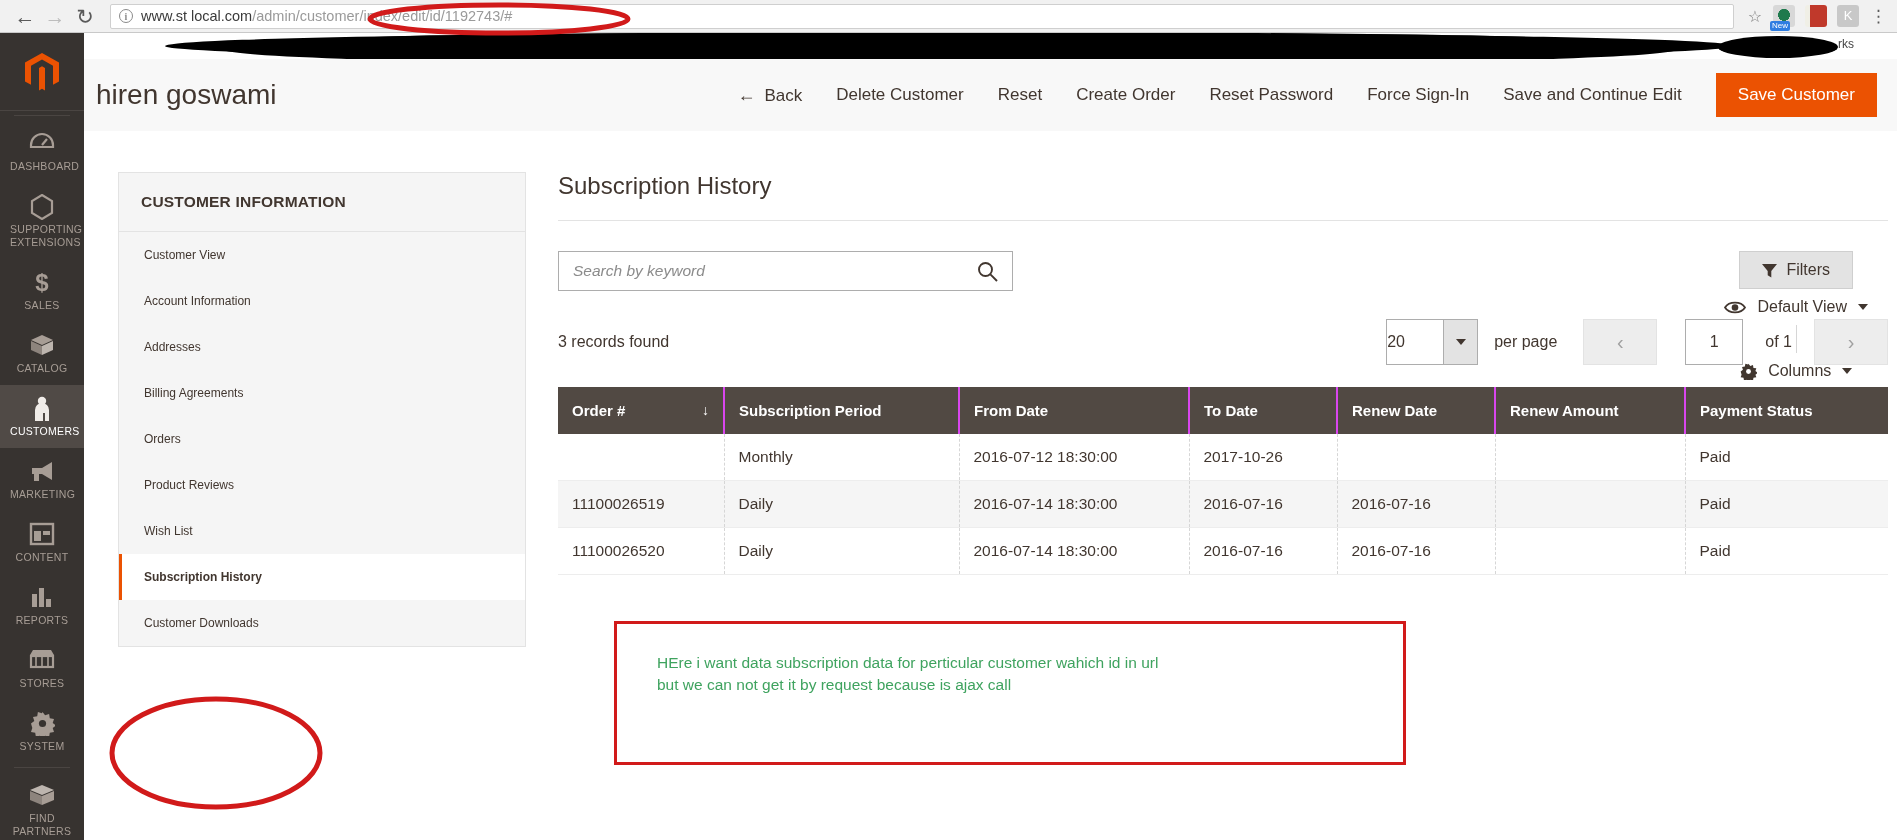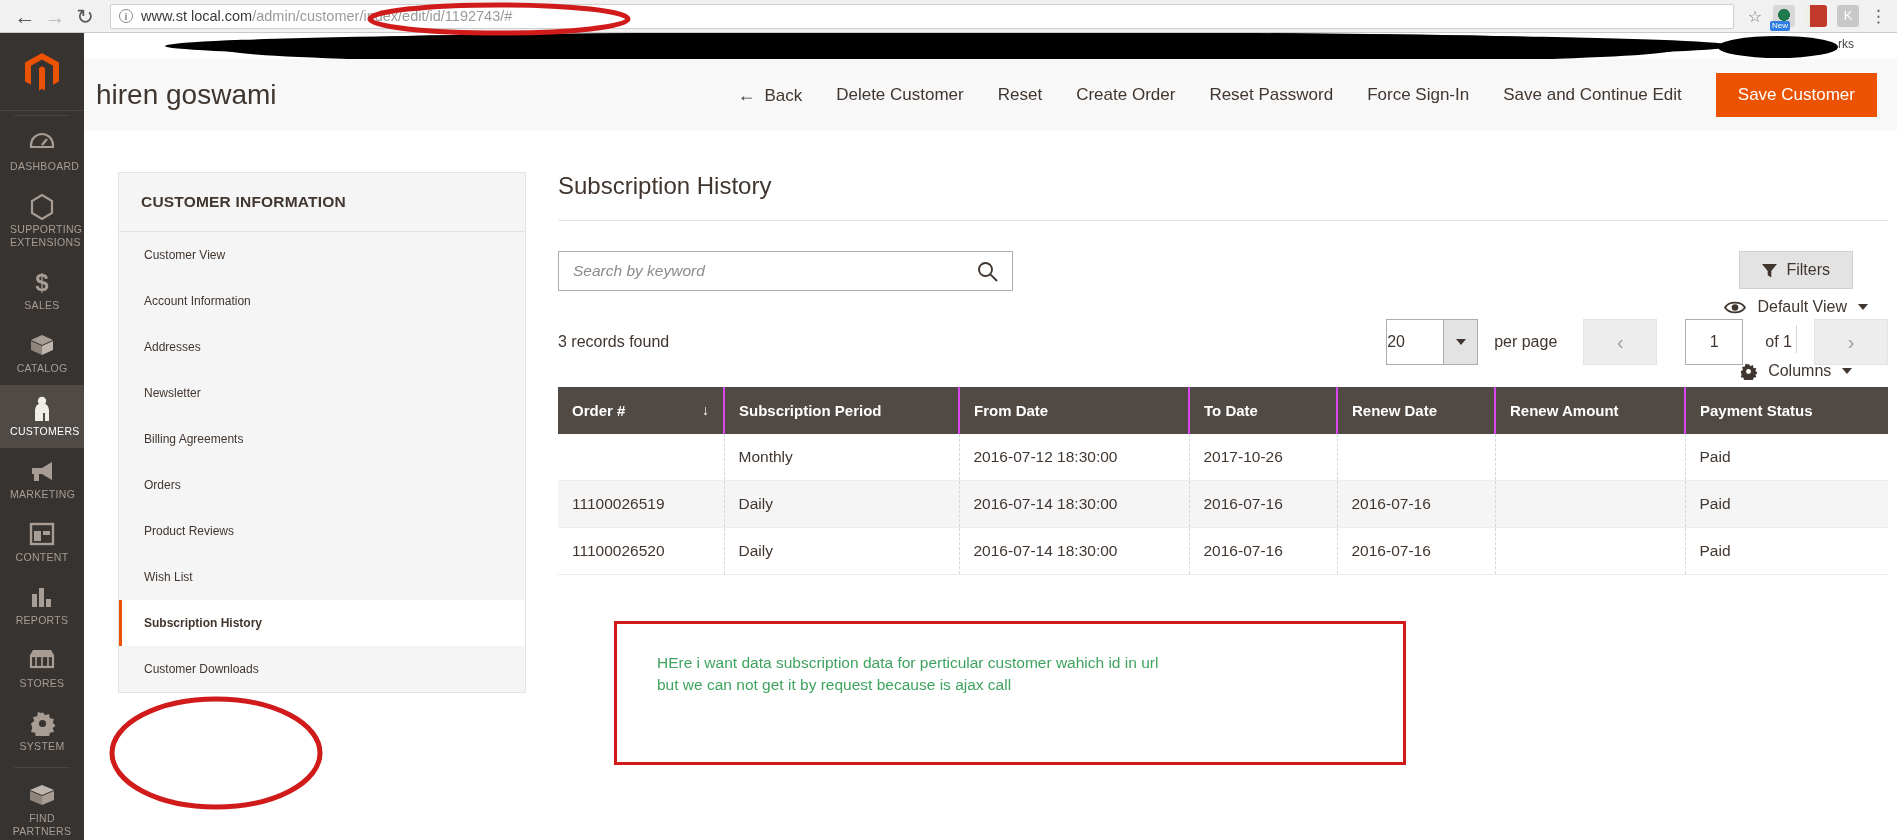--- a/index.html
+++ b/index.html
@@ -363,21 +363,20 @@
       <div class="head-link">Save and Continue Edit</div>
       <button class="btn-primary">Save Customer</button>
     </div>
   </div>
 
   <div class="cust-panel">
     <div class="cust-panel-head">CUSTOMER INFORMATION</div>
     <div class="cust-item">Customer View</div>
     <div class="cust-item">Account Information</div>
     <div class="cust-item">Addresses</div>
-    <div class="cust-item">Newsletter</div>
     <div class="cust-item">Billing Agreements</div>
     <div class="cust-item">Orders</div>
     <div class="cust-item">Product Reviews</div>
     <div class="cust-item">Wish List</div>
     <div class="cust-item active">Subscription History</div>
     <div class="cust-item">Customer Downloads</div>
   </div>
 
   <div class="main">
     <div class="main-title">Subscription History</div>

